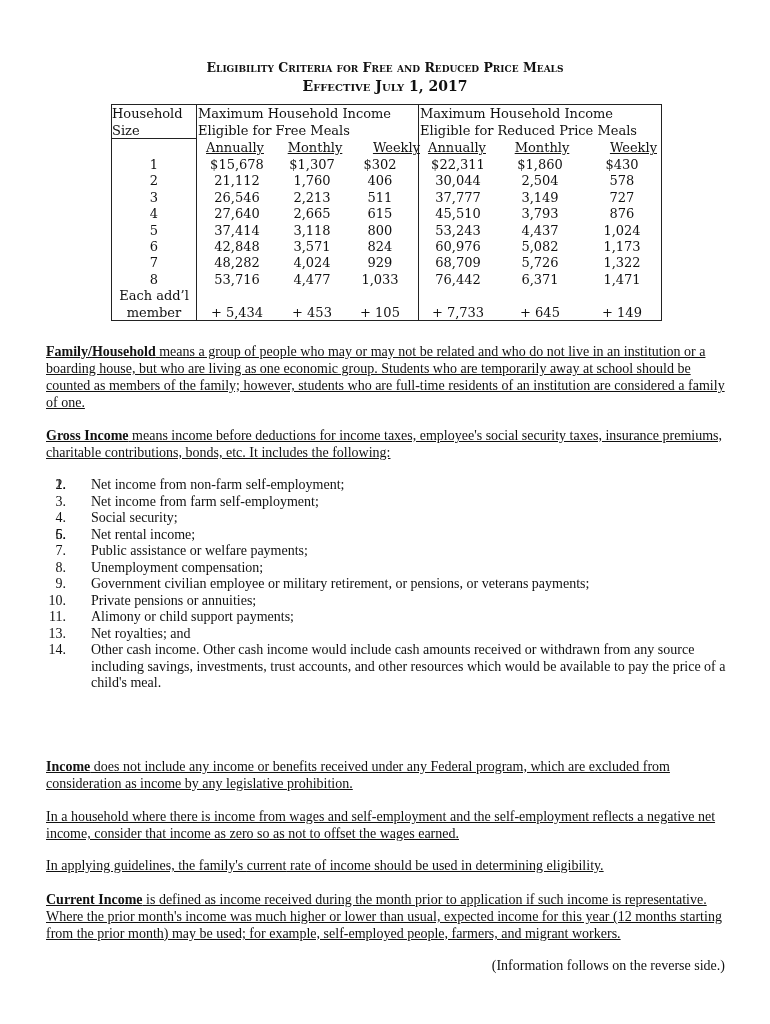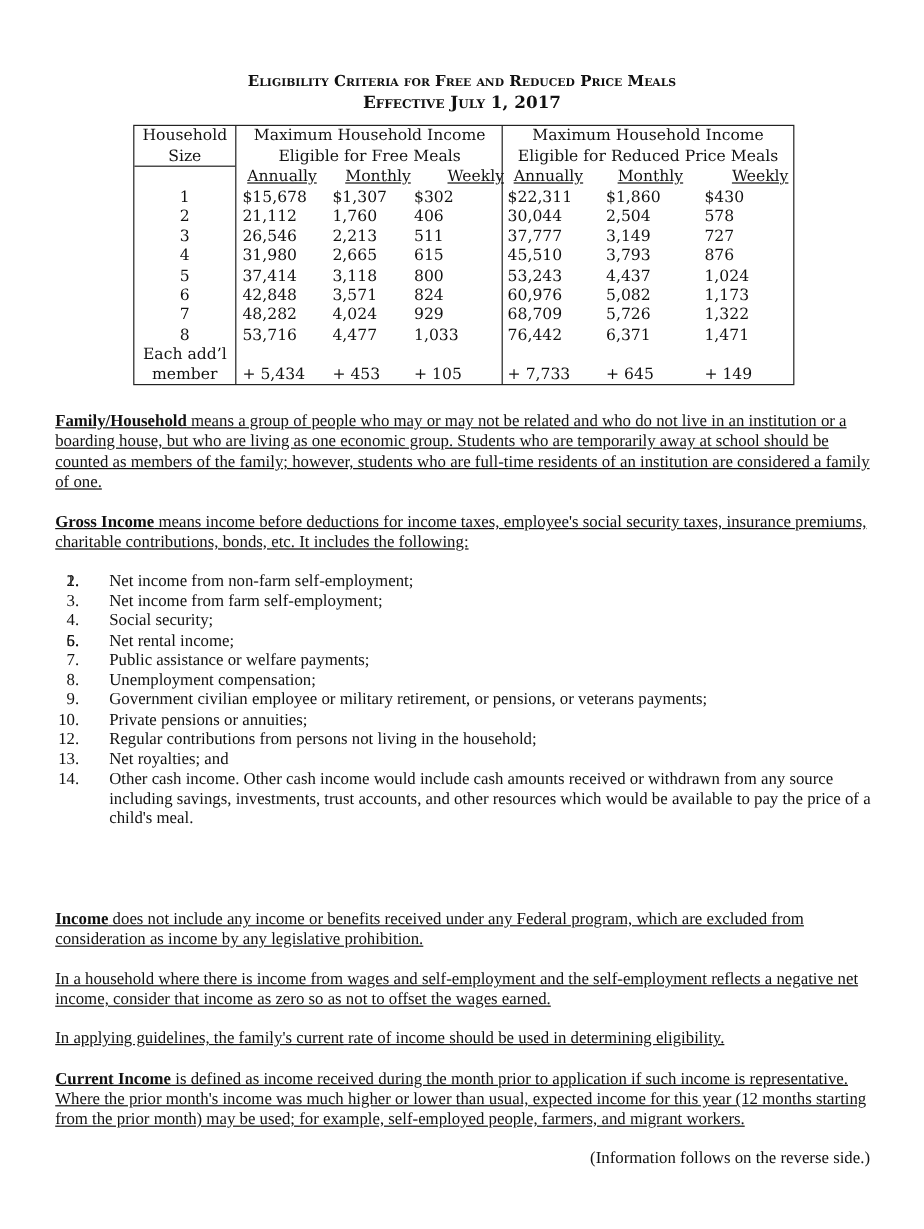--- a/index.html
+++ b/index.html
@@ -18,23 +18,23 @@
 
   
   .tbl {
     position: absolute; left: 111px; top: 104px; width: 551px; height: 217px;
     border: 1.5px solid #222; box-sizing: border-box;
     font-size: 13px; line-height: 16.5px;
   }
   .vline { position: absolute; top: 0; bottom: 0; width: 0; border-left: 1.5px solid #222; }
   .hline { position: absolute; left: 0; width: 84px; height: 0; border-top: 1.5px solid #222; }
   .cell { position: absolute; white-space: nowrap; }
-  .hdr { text-align: center; }
+  .hdr { }
   .u { text-decoration: underline; }
-  .r { text-align: left; }
+  .r { text-align: center; }
   .c { text-align: center; }
 
   .para {
     position: absolute; left: 46px; width: 685px;
     font-size: 12.6px; line-height: 17px;
     font-family: "Liberation Serif", "DejaVu Serif", serif;
     font-size: 14px;
     text-decoration: underline;
   }
   .para b { font-weight: bold; }
@@ -91,21 +91,21 @@
       <div class="cell r" style="top:68.4px;left:393px;width:70px">2,504</div>
       <div class="cell r" style="top:68.4px;left:475px;width:70px">578</div>
       <div class="cell c" style="top:84.8px;left:0;width:84px">3</div>
       <div class="cell r" style="top:84.8px;left:90px;width:70px">26,546</div>
       <div class="cell r" style="top:84.8px;left:165px;width:70px">2,213</div>
       <div class="cell r" style="top:84.8px;left:233px;width:70px">511</div>
       <div class="cell r" style="top:84.8px;left:311px;width:70px">37,777</div>
       <div class="cell r" style="top:84.8px;left:393px;width:70px">3,149</div>
       <div class="cell r" style="top:84.8px;left:475px;width:70px">727</div>
       <div class="cell c" style="top:101.19999999999999px;left:0;width:84px">4</div>
-      <div class="cell r" style="top:101.19999999999999px;left:90px;width:70px">31,980</div>
+      <div class="cell r" style="top:101.19999999999999px;left:90px;width:70px">27,640</div>
       <div class="cell r" style="top:101.19999999999999px;left:165px;width:70px">2,665</div>
       <div class="cell r" style="top:101.19999999999999px;left:233px;width:70px">615</div>
       <div class="cell r" style="top:101.19999999999999px;left:311px;width:70px">45,510</div>
       <div class="cell r" style="top:101.19999999999999px;left:393px;width:70px">3,793</div>
       <div class="cell r" style="top:101.19999999999999px;left:475px;width:70px">876</div>
       <div class="cell c" style="top:117.6px;left:0;width:84px">5</div>
       <div class="cell r" style="top:117.6px;left:90px;width:70px">37,414</div>
       <div class="cell r" style="top:117.6px;left:165px;width:70px">3,118</div>
       <div class="cell r" style="top:117.6px;left:233px;width:70px">800</div>
       <div class="cell r" style="top:117.6px;left:311px;width:70px">53,243</div>
@@ -155,21 +155,21 @@
     <div class="li"><span class="num">1.</span></div>
     <div class="li"><span class="num">2.</span><span>Net income from non-farm self-employment;</span></div>
     <div class="li"><span class="num">3.</span><span>Net income from farm self-employment;</span></div>
     <div class="li"><span class="num">4.</span><span>Social security;</span></div>
     <div class="li"><span class="num">5.</span></div>
     <div class="li"><span class="num">6.</span><span>Net rental income;</span></div>
     <div class="li"><span class="num">7.</span><span>Public assistance or welfare payments;</span></div>
     <div class="li"><span class="num">8.</span><span>Unemployment compensation;</span></div>
     <div class="li"><span class="num">9.</span><span>Government civilian employee or military retirement, or pensions, or veterans payments;</span></div>
     <div class="li"><span class="num">10.</span><span>Private pensions or annuities;</span></div>
-    <div class="li"><span class="num">12.</span><span>Regular contributions from persons not living in the household;</span></div>
+    <div class="li"><span class="num">11.</span><span>Alimony or child support payments;</span></div>
     <div class="li"><span class="num">13.</span><span>Net royalties; and</span></div>
     <div class="li"><span class="num">14.</span><span>Other cash income.  Other cash income would include cash amounts received or withdrawn from any source including savings, investments, trust accounts, and other resources which would be available to pay the price of a child's meal.</span></div>
   </div>
 
 <div class="para" style="top:758px">
   <b>Income</b><span> does not include any income or benefits received under any Federal program, which are excluded from consideration as income by any legislative prohibition.</span>
 </div>
 
 <div class="para" style="top:808px">In a household where there is income from wages and self-employment and the self-employment reflects a negative net income, consider that income as zero so as not to offset the wages earned.</div>
 

